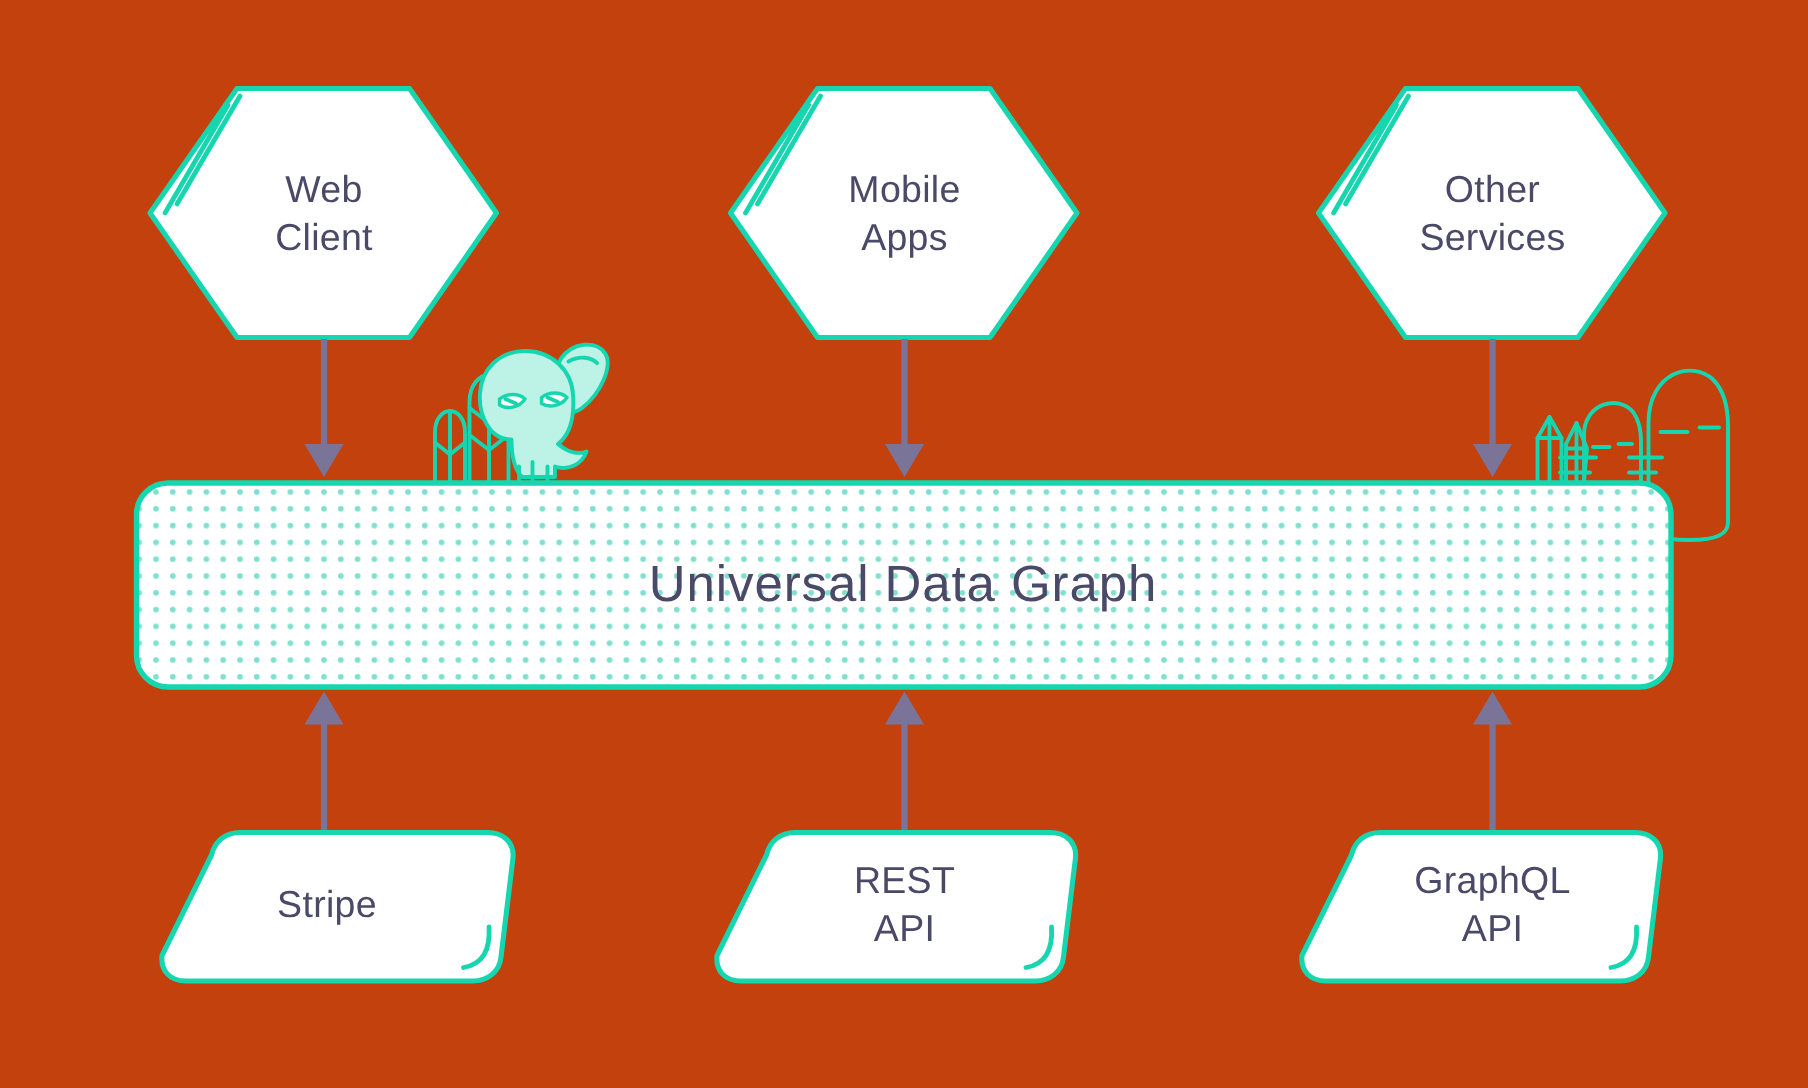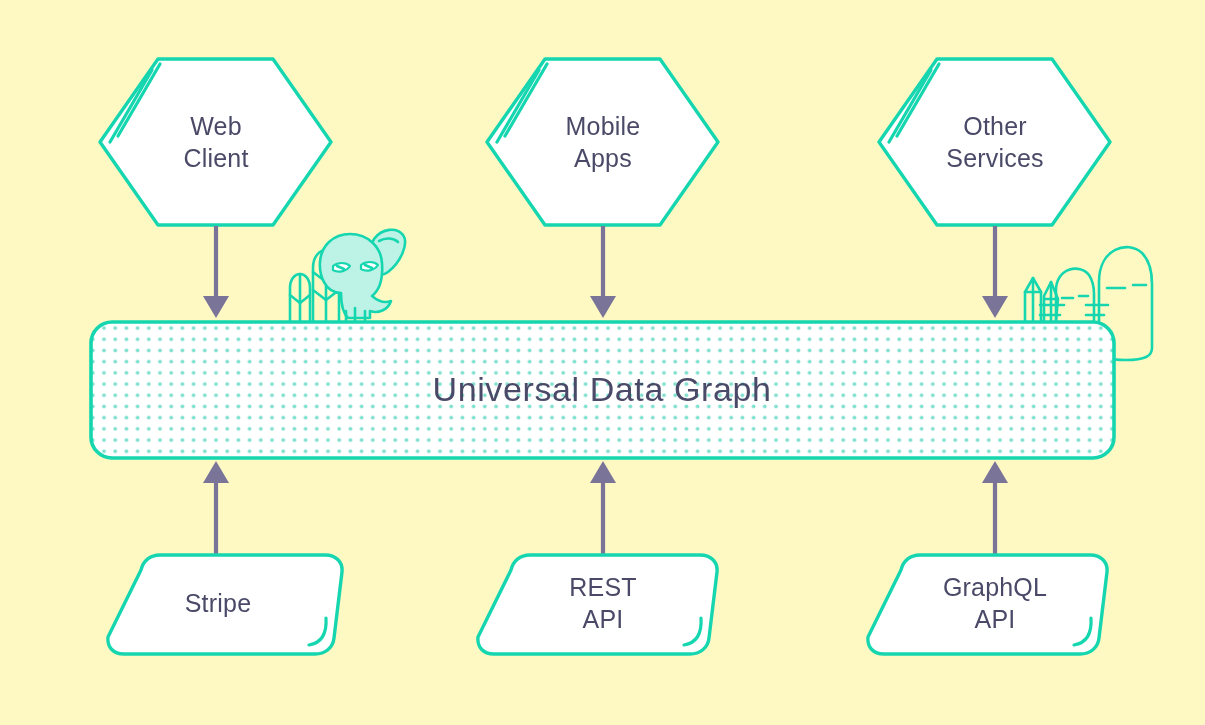--- a/index.html
+++ b/index.html
@@ -7,21 +7,21 @@
     padding: 0;
     background: #ffffff;
   }
   body {
     font-family: "Liberation Sans", sans-serif;
   }
   #canvas {
     position: relative;
     width: 1205px;
     height: 725px;
-    background: #fef9c3;
+    background: #c2410c;
     overflow: hidden;
   }
   #diagram-svg {
     position: absolute;
     left: 0;
     top: 0;
     width: 1205px;
     height: 725px;
   }
   .node-label {

